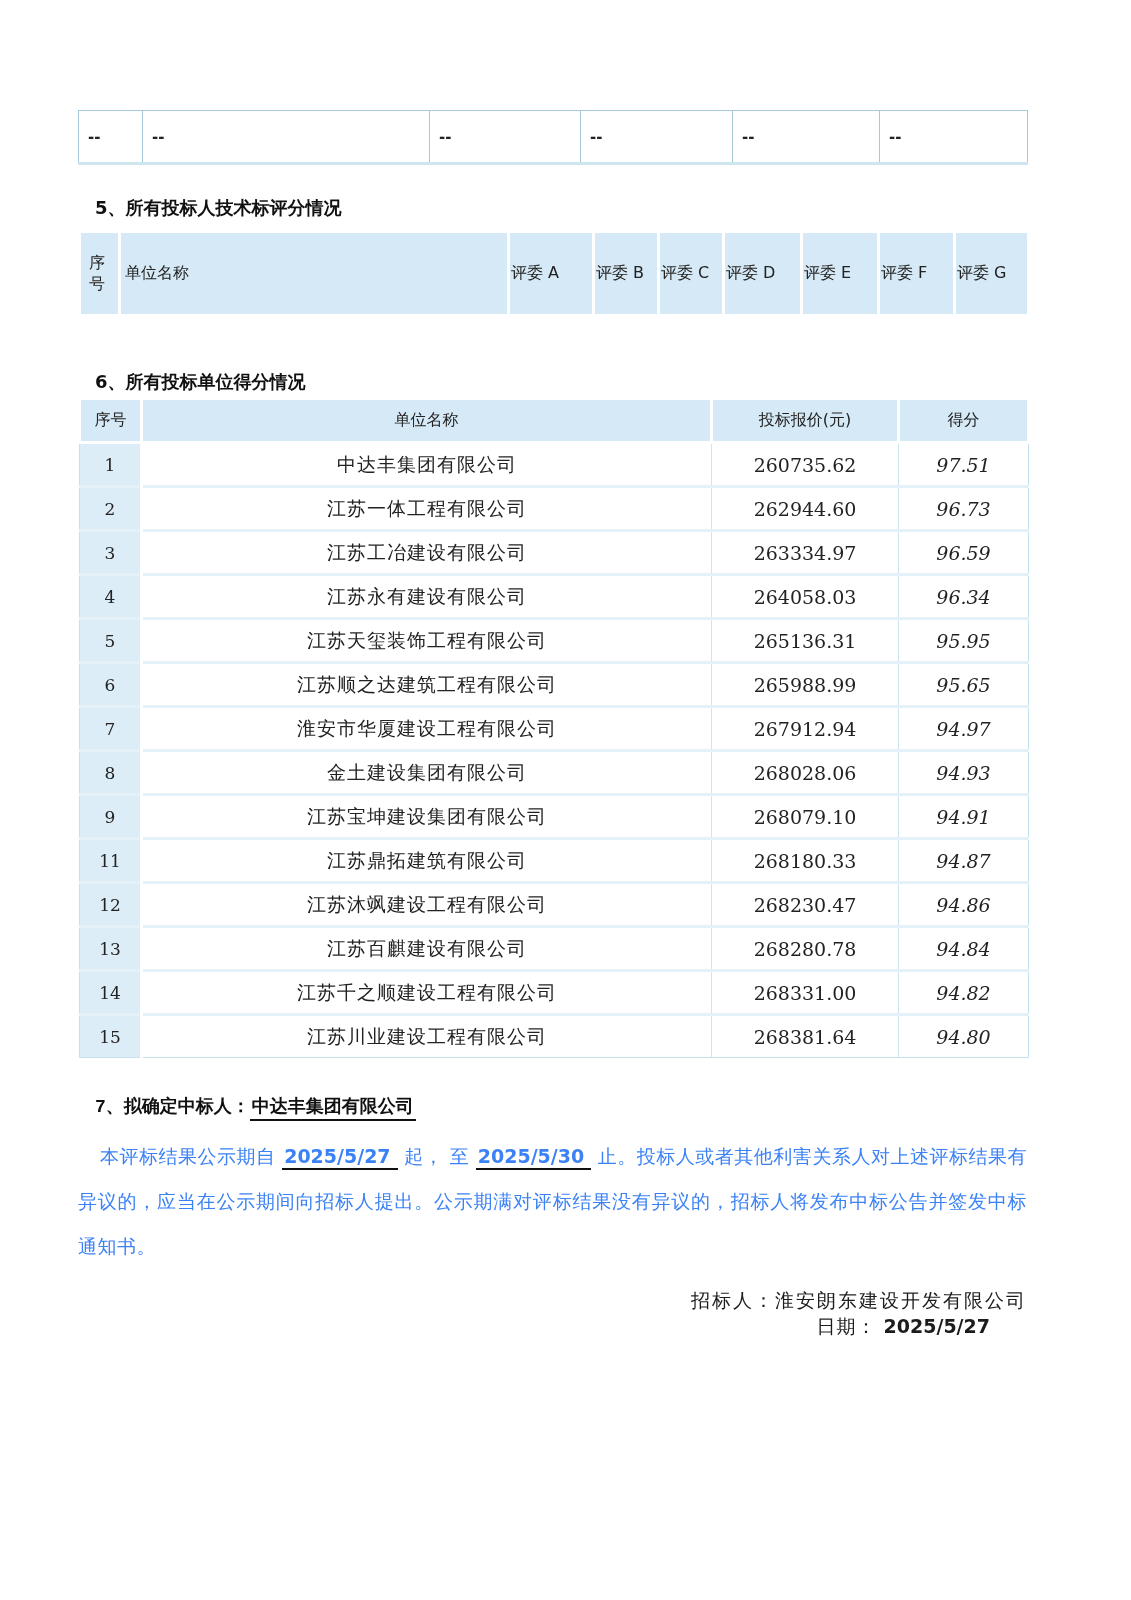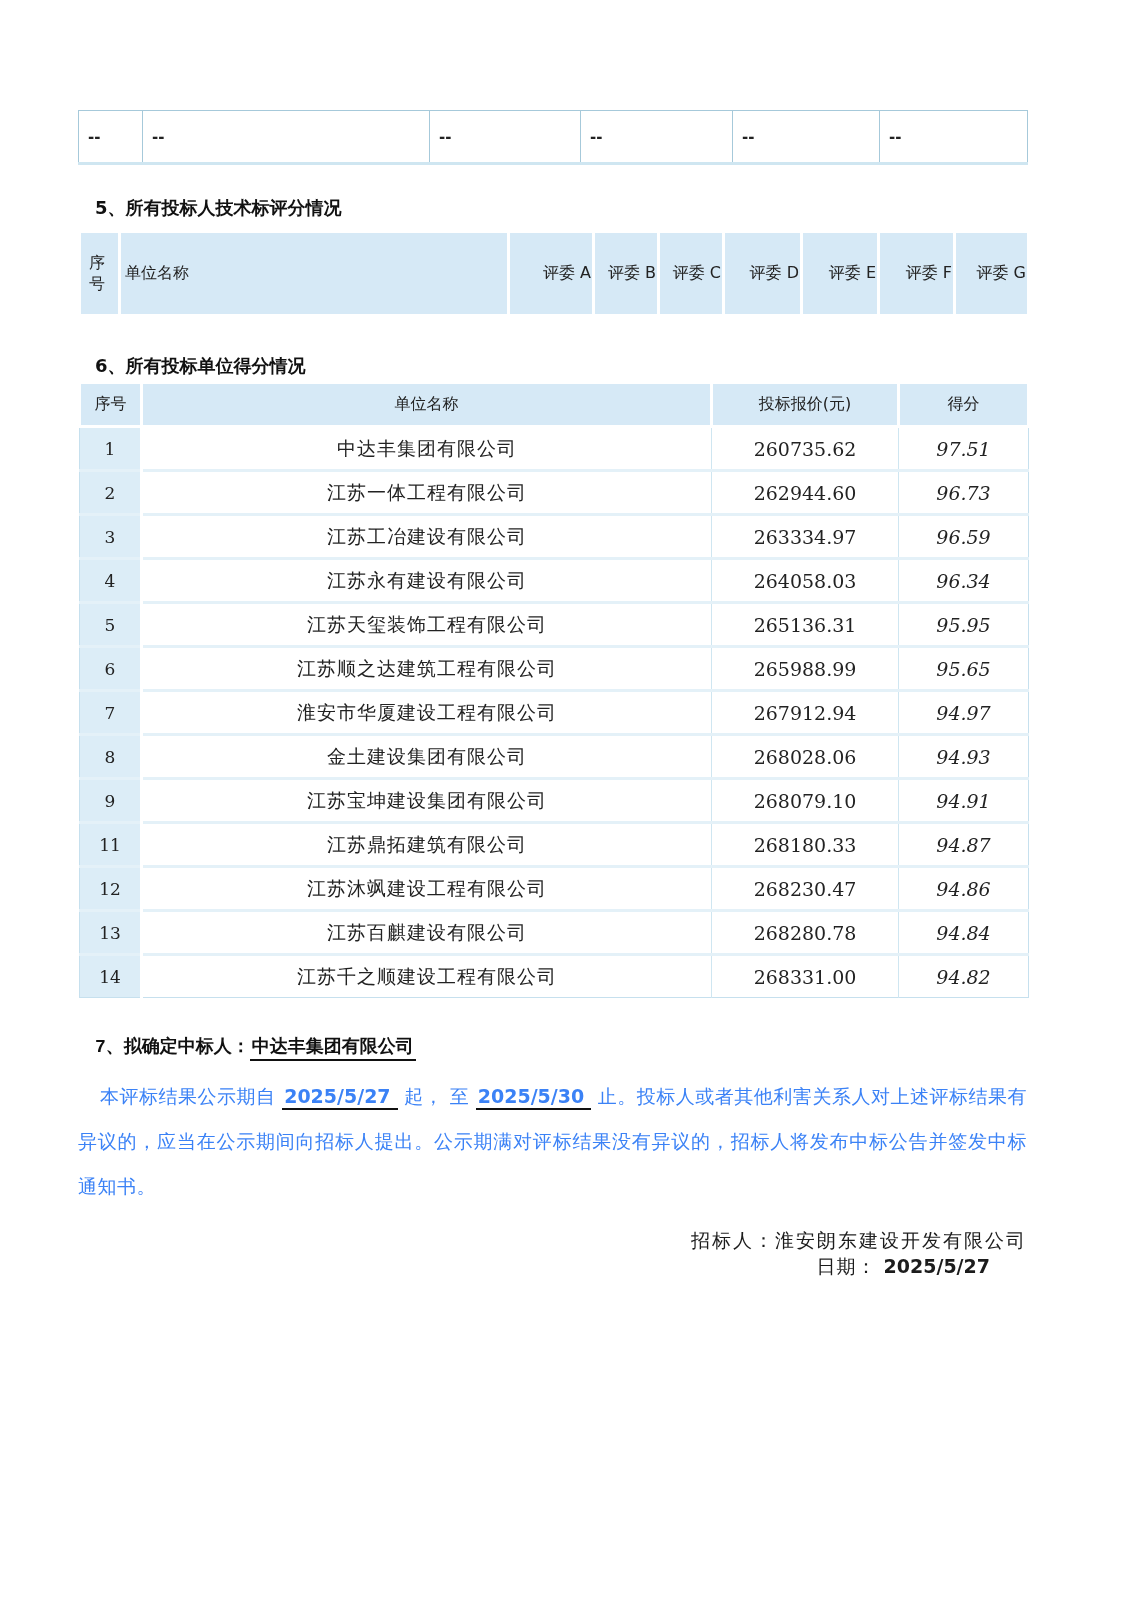--- a/index.html
+++ b/index.html
@@ -30,24 +30,24 @@
 
   
   .t5 { margin-top:9px; border:1px solid #bcd9e8; }
   .t5 th {
     background:#d6e9f6; border:3px solid #ffffff; height:79px;
     font-weight:normal; font-size:16px; color:#222; vertical-align:middle;
     font-family:"DejaVu Sans","Liberation Sans",sans-serif;
   }
   .t5 th.c-xu   { text-align:left; padding-left:8px;  }
   .t5 th.c-name { text-align:left; padding-left:4px;  }
-  .t5 th.c-judge{ text-align:right; }
-
-  
-  .t6 { margin-top:36px; }
+  .t5 th.c-judge{ text-align:left; }
+
+  
+  .t6 { margin-top:52px; }
   .t6-table { margin-top:2px; border:1px solid #c6e0ee; }
   .t6-table th {
     background:#d6e9f6; border:3px solid #ffffff; height:39px;
     font-weight:normal; font-size:16px; color:#222; text-align:center; vertical-align:middle;
     font-family:"DejaVu Sans","Liberation Sans",sans-serif;
   }
   .t6-table td { height:39px; vertical-align:middle; text-align:center; font-size:19px; color:#222; }
   .t6-table tbody tr td { border-top:3px solid #e4f1f8; }
   .t6-table td.idx  { background:#dcedf7; border-right:3px solid #ffffff; font-size:17px; }
   .t6-table td.name { border-right:1px solid #cfe6f1; letter-spacing:1px; }
@@ -222,20 +222,26 @@
               <td class="name">江苏百麒建设有限公司</td>
               <td class="num">268280.78</td>
               <td class="num">94.84</td>
             </tr>
             <tr>
               <td class="idx">14</td>
               <td class="name">江苏千之顺建设工程有限公司</td>
               <td class="num">268331.00</td>
               <td class="num">94.82</td>
             </tr>
+            <tr>
+              <td class="idx">15</td>
+              <td class="name">江苏川业建设工程有限公司</td>
+              <td class="num">268381.64</td>
+              <td class="num">94.80</td>
+            </tr>
           </tbody>
       </table>
     </div>
 
     <div class="heading h7">
       <span>7、拟确定中标人：</span><span class="winner">中达丰集团有限公司</span>
     </div>
 
     <p class="notice">
       <span>本评标结果公示期自 </span><span class="date-ul">2025/5/27</span><span> 起， 至 </span><span class="date-ul">2025/5/30</span><span> 止。投标人或者其他利害关系人对上述评标结果有异议的，应当在公示期间向招标人提出。公示期满对评标结果没有异议的，招标人将发布中标公告并签发中标通知书。</span>

